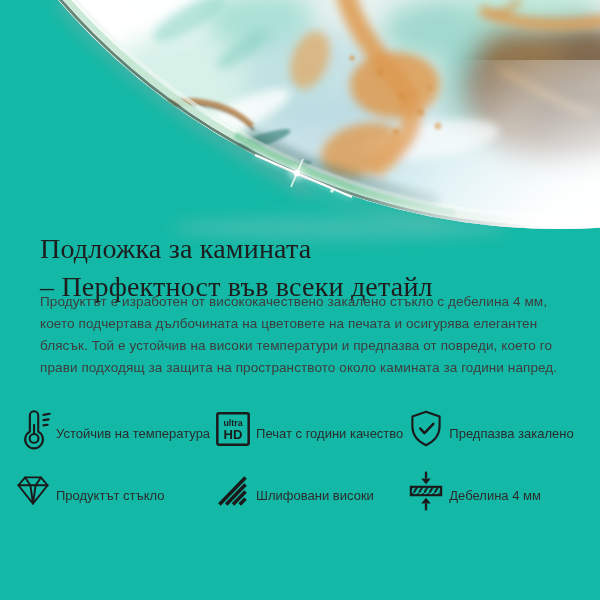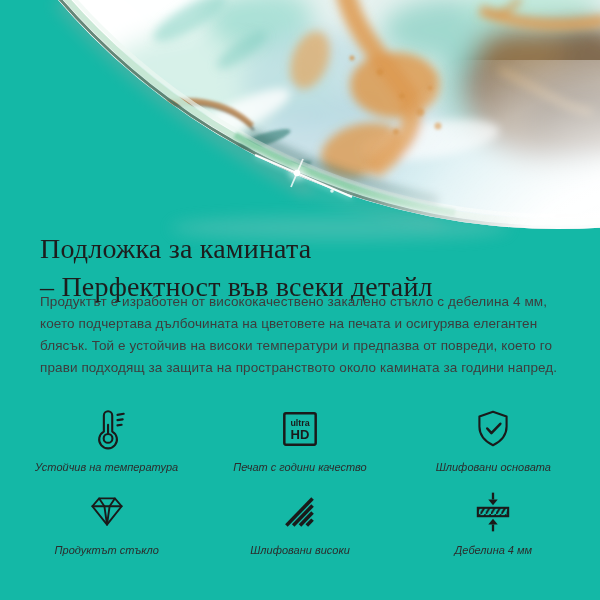--- a/index.html
+++ b/index.html
@@ -16,23 +16,23 @@
     white-space:pre-line;
   }
   p.desc{
     position:absolute;left:40px;top:291px;width:540px;margin:0;
     font-size:13.5px;line-height:22px;color:#3d3d3d;letter-spacing:.1px;
   }
   .features{
     position:absolute;left:10px;top:406px;width:580px;
     display:grid;grid-template-columns:repeat(3,1fr);row-gap:16px;
   }
-  .feature{display:flex;flex-direction:column;align-items:center;}
+  .feature{display:flex;flex-direction:row;align-items:center;}
   .ficon{height:46px;display:flex;align-items:center;justify-content:center;}
-  .flabel{margin-top:9px;font-size:11px;color:#2c2c2c;white-space:nowrap;font-style:italic;}
+  .flabel{margin-top:9px;font-size:13px;color:#2c2c2c;white-space:nowrap;}
 </style>
 </head>
 <body>
 
 <div id="app">
 
   <div class="hero">
     <svg width="600" height="252" viewBox="0 0 600 252" xmlns="http://www.w3.org/2000/svg">
       <defs>
         <clipPath id="disc">
@@ -165,21 +165,21 @@
       <div class="flabel">Печат с години качество</div>
     </div>
 
     <div class="feature">
       <div class="ficon">
         <svg width="46" height="46" viewBox="0 0 44 44" fill="none" stroke="#1a1a1a" stroke-width="2" stroke-linecap="round" stroke-linejoin="round">
           <path d="M22 5.5 L35 10 v9.5 c0 8.8 -5.6 14.3 -13 18 c-7.4 -3.7 -13 -9.2 -13 -18 V10 Z"></path>
           <path d="M16.5 21.5 l4 4.5 L29 17" stroke-width="2.4"></path>
         </svg>
       </div>
-      <div class="flabel">Шлифовани основата</div>
+      <div class="flabel">Предпазва закалено</div>
     </div>
 
     <div class="feature">
       <div class="ficon">
         <svg width="46" height="46" viewBox="0 0 44 44" fill="none" stroke="#1a1a1a" stroke-width="1.8" stroke-linecap="round" stroke-linejoin="round">
           <path d="M14.5 9 h15 L36 16.5 L22 34 L8 16.5 Z"></path>
           <path d="M8 16.5 h28"></path>
           <path d="M14.5 9 L19.5 16.5 L22 34"></path>
           <path d="M29.5 9 L24.5 16.5 L22 34"></path>
         </svg>

